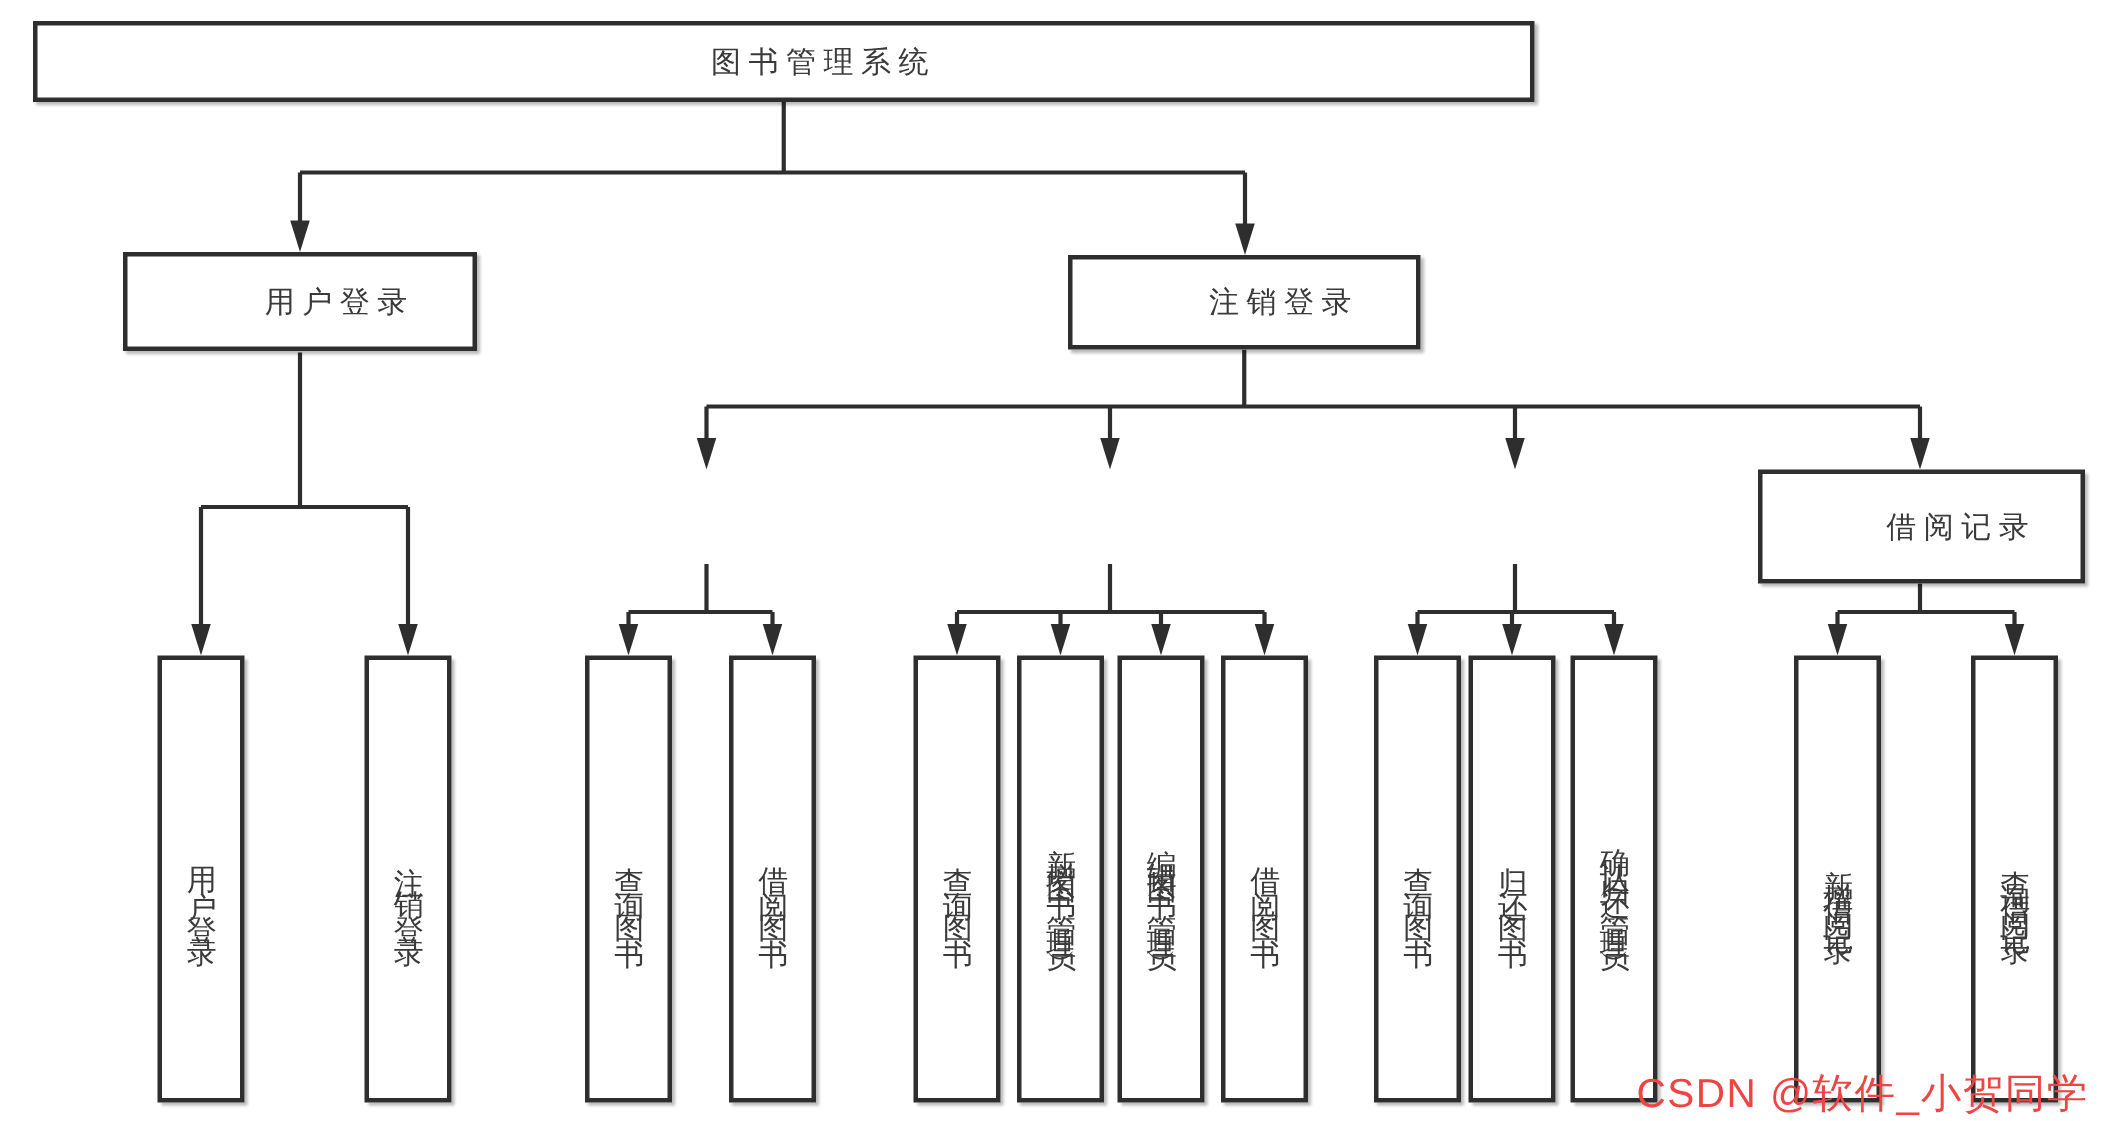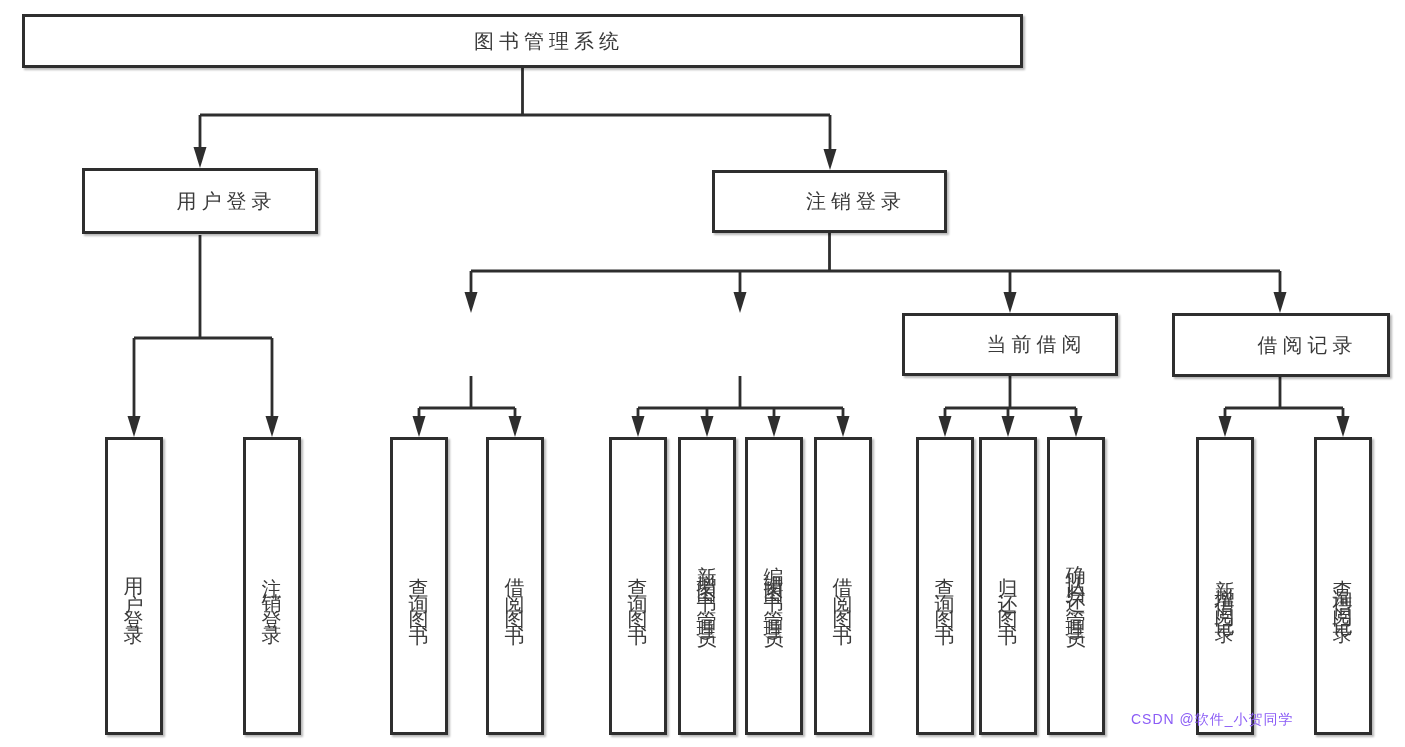--- a/index.html
+++ b/index.html
@@ -59,25 +59,25 @@
     margin-bottom: -9px;
     line-height: 1;
     white-space: nowrap;
   }
   .leaf-label.wide {
     letter-spacing: 16px;
     margin-bottom: -16px;
   }
   #watermark {
     position: absolute;
-    left: 1131px;
+    left: 1091px;
     top: 711px;
-    font-size: 14px;
+    font-size: 27px;
     letter-spacing: 1px;
-    color: #8b5cf6;
+    color: #ef4444;
     white-space: nowrap;
   }
 </style>
 </head>
 <body>
 
 <div id="stage">
 
   <svg id="wires" viewBox="0 0 1405 747" xmlns="http://www.w3.org/2000/svg">
     <g stroke="#2e2e2e" stroke-width="2.8" fill="none">
@@ -116,24 +116,21 @@
     <span class="hlabel">图书管理系统</span>
   </div>
 
   <div class="node" style="left:82px; top:168px; width:236px; height:66px;">
     <span class="hlabel">用户登录</span>
   </div>
   <div class="node" style="left:712px; top:170px; width:235px; height:63px;">
     <span class="hlabel">注销登录</span>
   </div>
 
-  <div class="node" style="left:902px; top:313px; width:216px; height:63px;">
-    <span class="hlabel">当前借阅</span>
-  </div>
-  <div class="node" style="left:1172px; top:313px; width:218px; height:64px;">
+  <div class="node" style="left:1172px; top:313px; width:218px; height:76px;">
     <span class="hlabel">借阅记录</span>
   </div>
 
   <div class="leaf" style="left:105px;">
     <span class="leaf-label wide">用户登录</span>
   </div>
   <div class="leaf" style="left:243px;">
     <span class="leaf-label wide">注销登录</span>
   </div>
 

